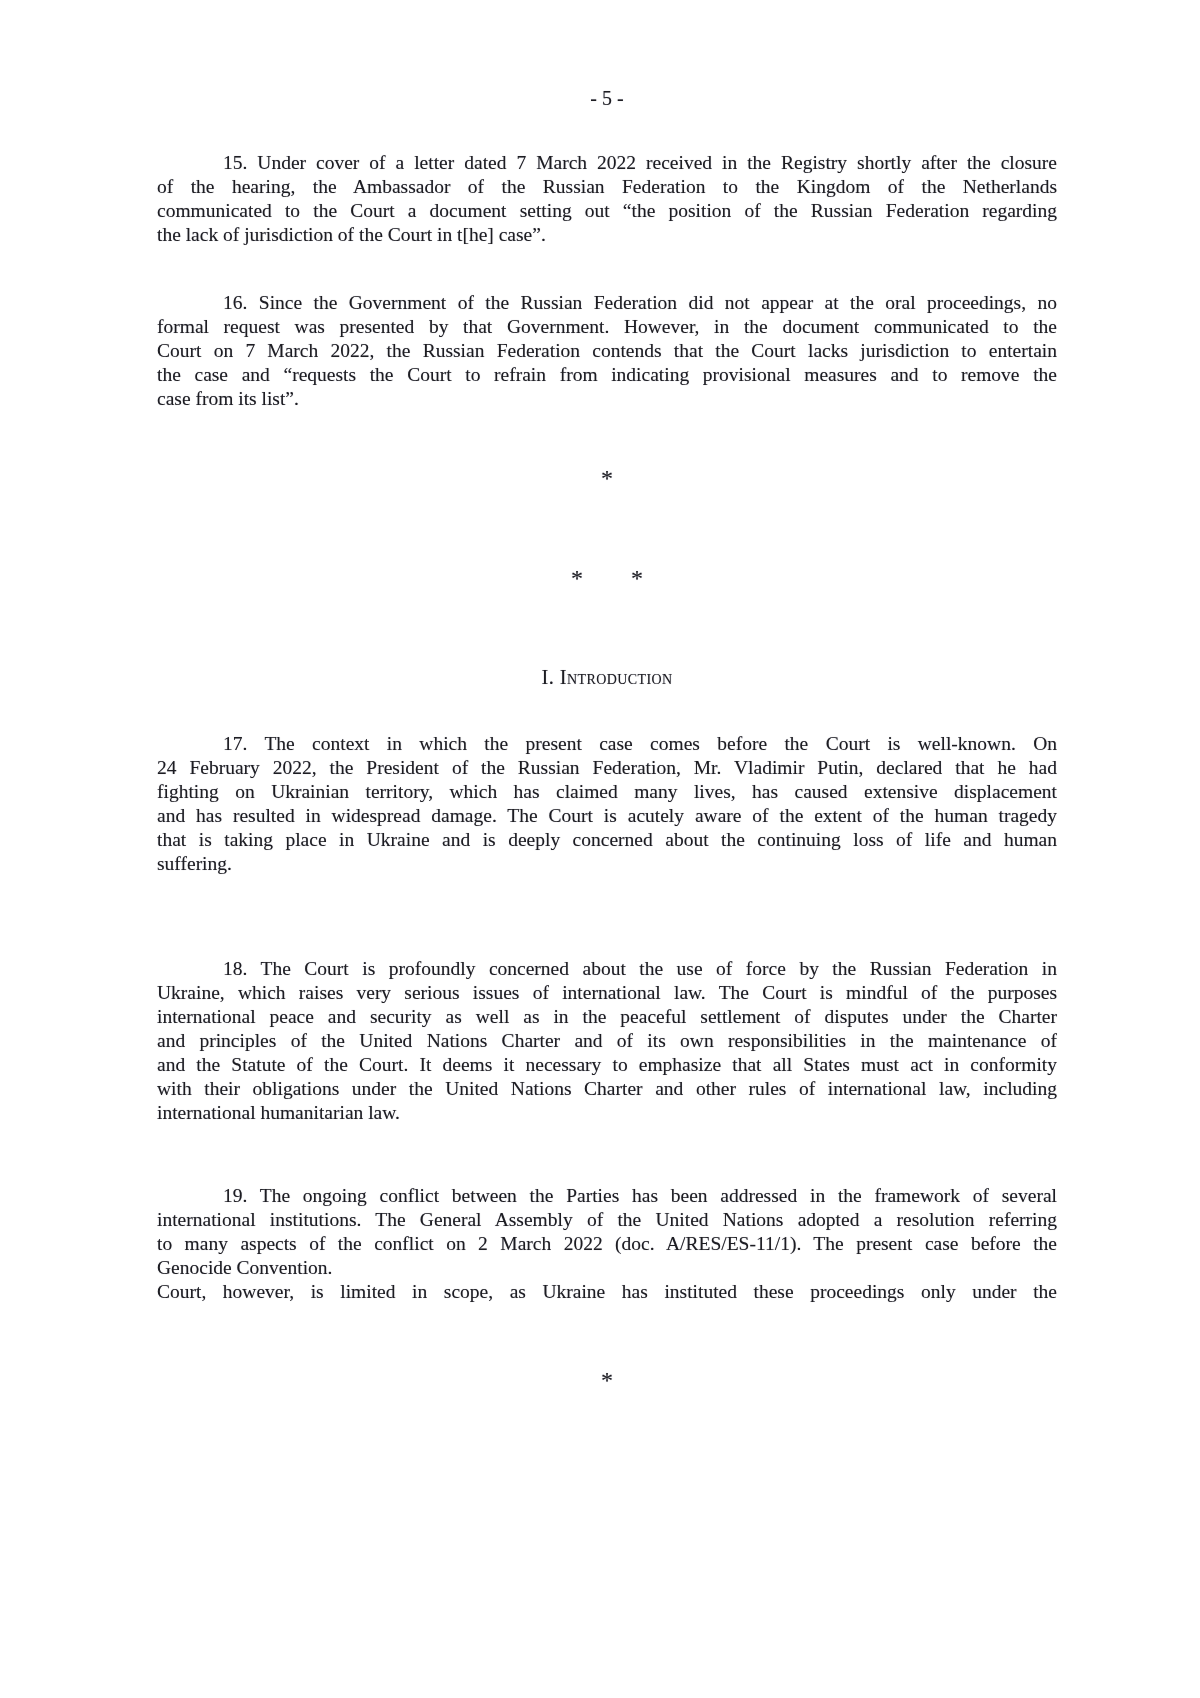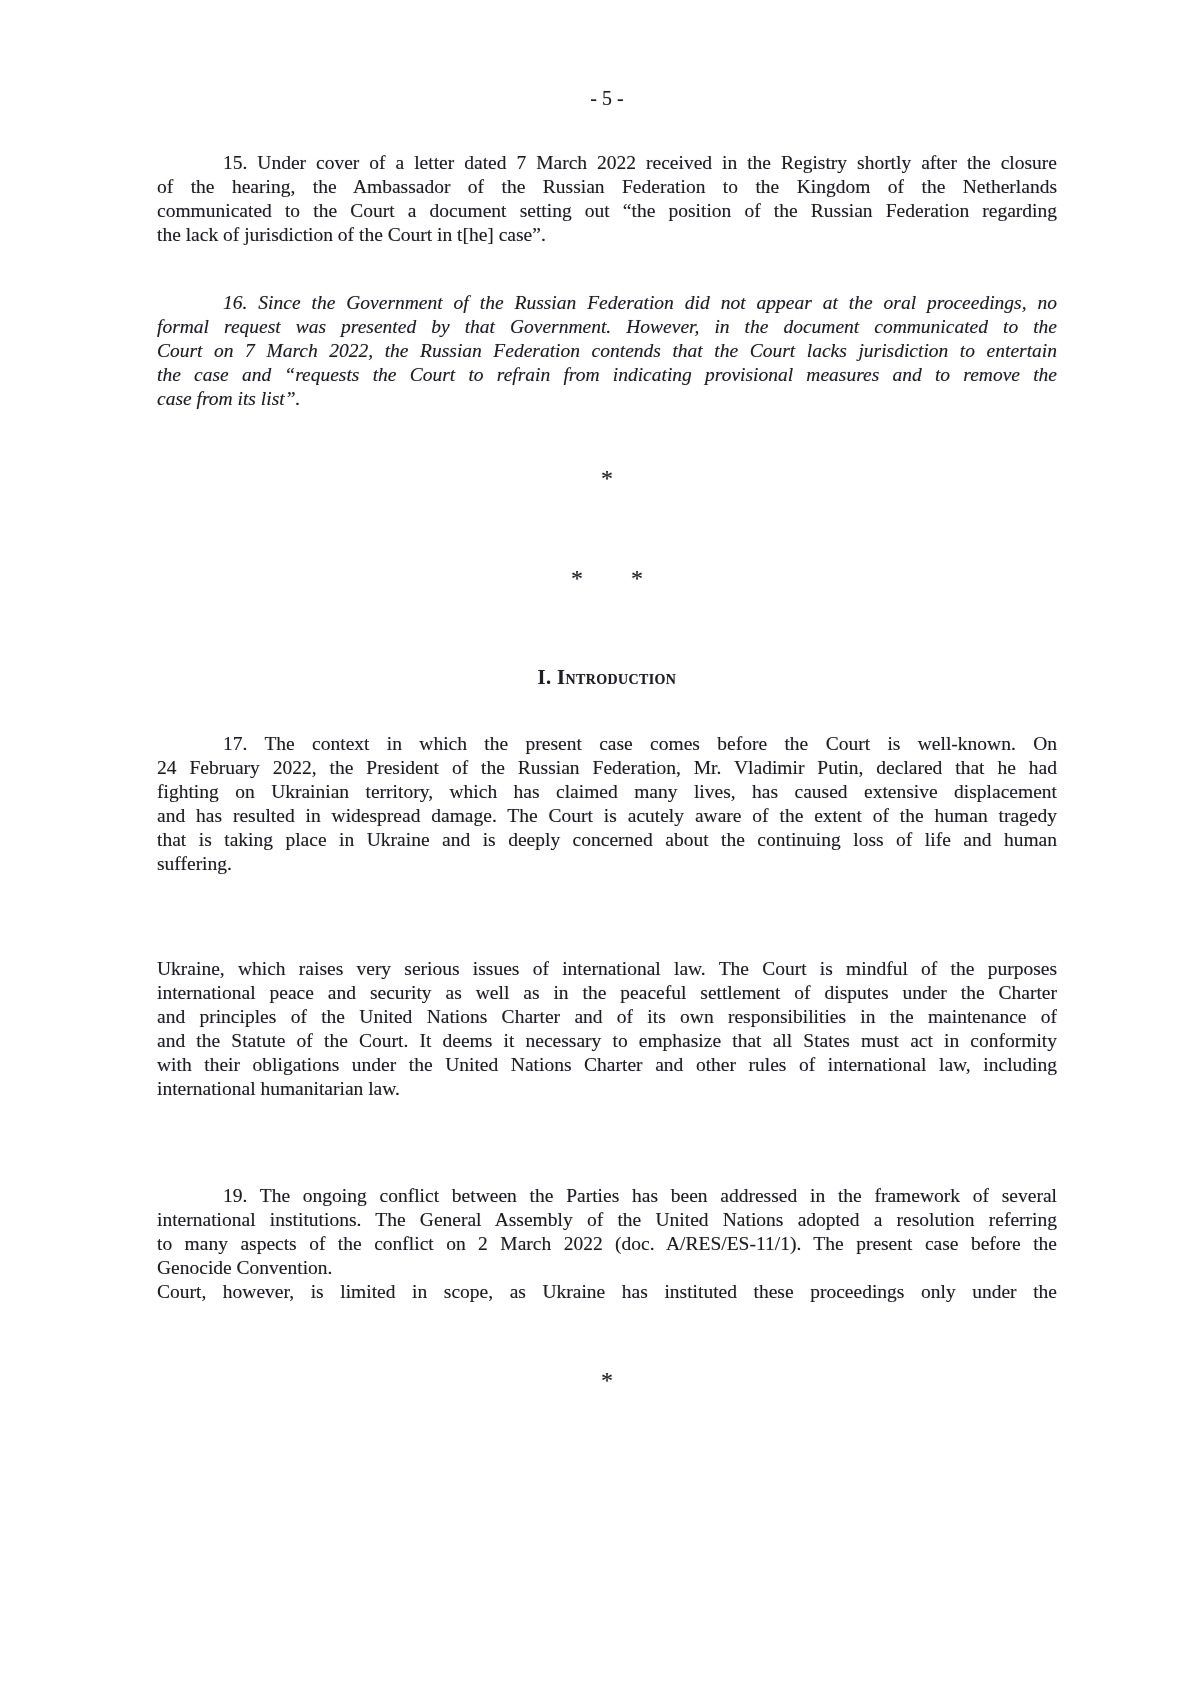--- a/index.html
+++ b/index.html
@@ -23,21 +23,21 @@
     position: absolute;
     left: 157px; width: 900px;
     font-size: 19.5px;
     line-height: 24px;
     margin-top: 13px;
   }
   .para .line { text-align: justify; text-align-last: justify; }
   .para .line.first { text-indent: 66px; }
   .para .line.last { text-align-last: left; }
   .p15 { top: 138px; }
-  .p16 { top: 278px; font-style: italic; }
+  .p16 { top: 278px; }
   .p17 { top: 719px; }
   .p18 { top: 944px; }
   .p19 { top: 1171px; }
   .sep {
     position: absolute;
     left: 157px; width: 900px;
     text-align: center;
     font-size: 24px; line-height: 24px;
   }
   .sep.single { top: 466px; }
@@ -45,21 +45,21 @@
     top: 566px;
     display: flex; justify-content: center; gap: 48px;
   }
   .sep.bottom { top: 1368px; }
   .heading {
     position: absolute;
     top: 664px; left: 157px; width: 900px;
     margin: 0;
     text-align: center;
     font-size: 20.5px; line-height: 26px;
-    font-weight: bold;
+    font-weight: normal;
     font-variant: small-caps;
     letter-spacing: 0.4px;
   }
 </style>
 </head>
 <body>
 
 <div class="page">
 
   <div class="page-number">- 5 -</div>
@@ -91,20 +91,21 @@
   <div class="para p17">
       <div class="line first">17. The context in which the present case comes before the Court is well-known. On</div>
       <div class="line">24 February 2022, the President of the Russian Federation, Mr. Vladimir Putin, declared that he had</div>
       <div class="line">fighting on Ukrainian territory, which has claimed many lives, has caused extensive displacement</div>
       <div class="line">and has resulted in widespread damage. The Court is acutely aware of the extent of the human tragedy</div>
       <div class="line">that is taking place in Ukraine and is deeply concerned about the continuing loss of life and human</div>
       <div class="line last">suffering.</div>
     </div>
 
   <div class="para p18">
+      <div class="line first">18. The Court is profoundly concerned about the use of force by the Russian Federation in</div>
       <div class="line">Ukraine, which raises very serious issues of international law. The Court is mindful of the purposes</div>
       <div class="line">international peace and security as well as in the peaceful settlement of disputes under the Charter</div>
       <div class="line">and principles of the United Nations Charter and of its own responsibilities in the maintenance of</div>
       <div class="line">and the Statute of the Court. It deems it necessary to emphasize that all States must act in conformity</div>
       <div class="line">with their obligations under the United Nations Charter and other rules of international law, including</div>
       <div class="line last">international humanitarian law.</div>
     </div>
 
   <div class="para p19">
       <div class="line first">19. The ongoing conflict between the Parties has been addressed in the framework of several</div>

